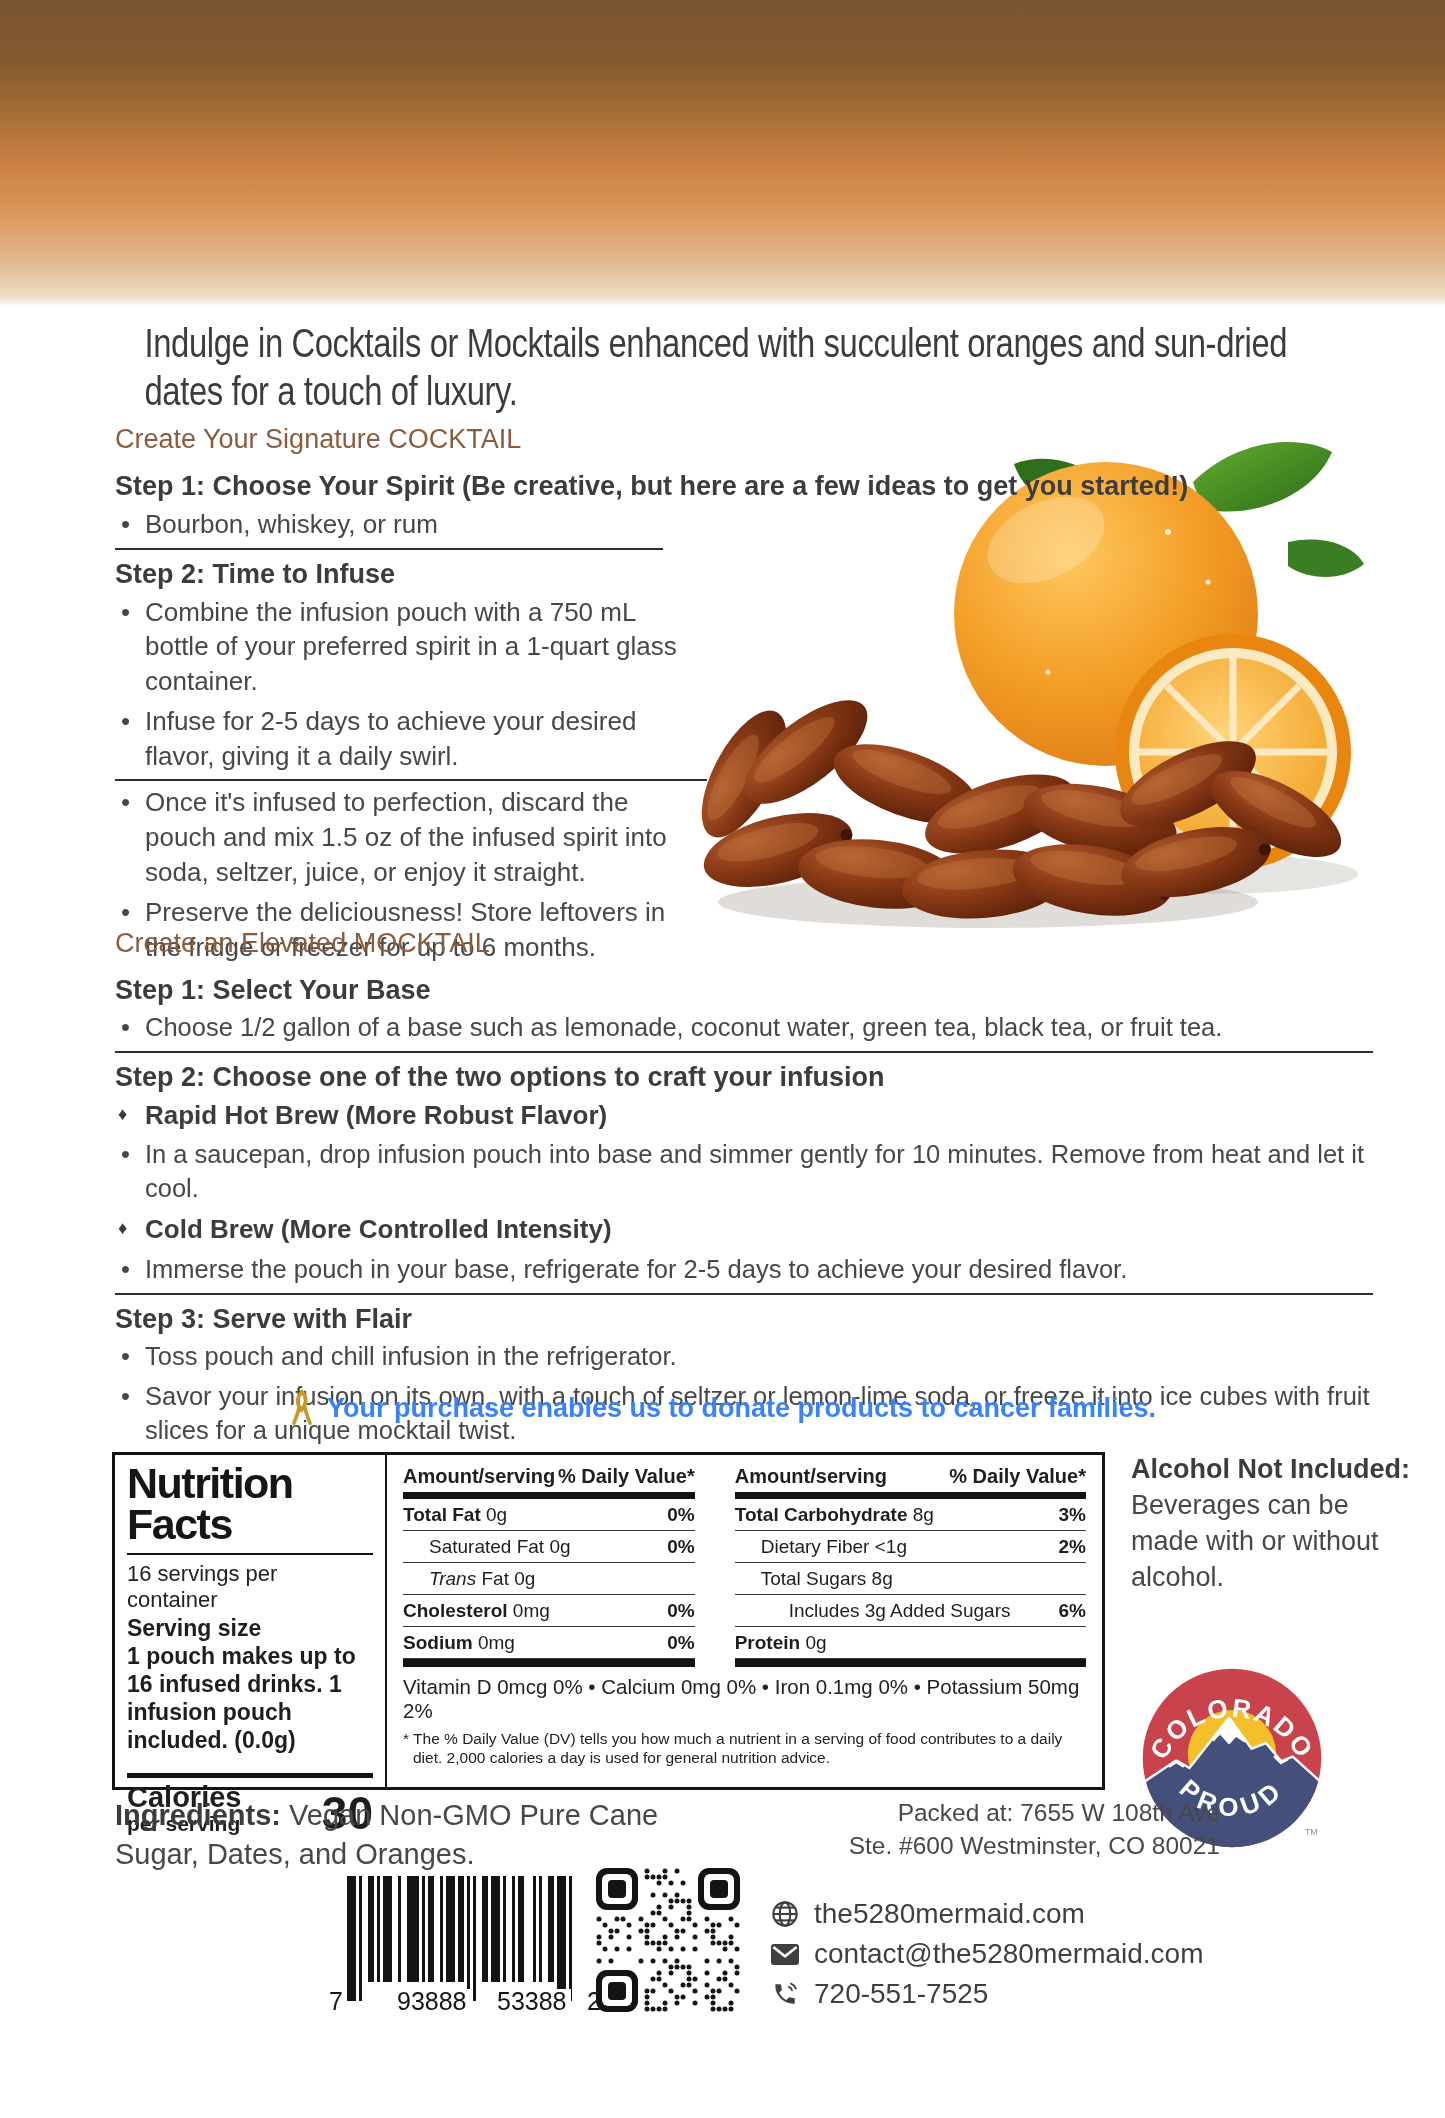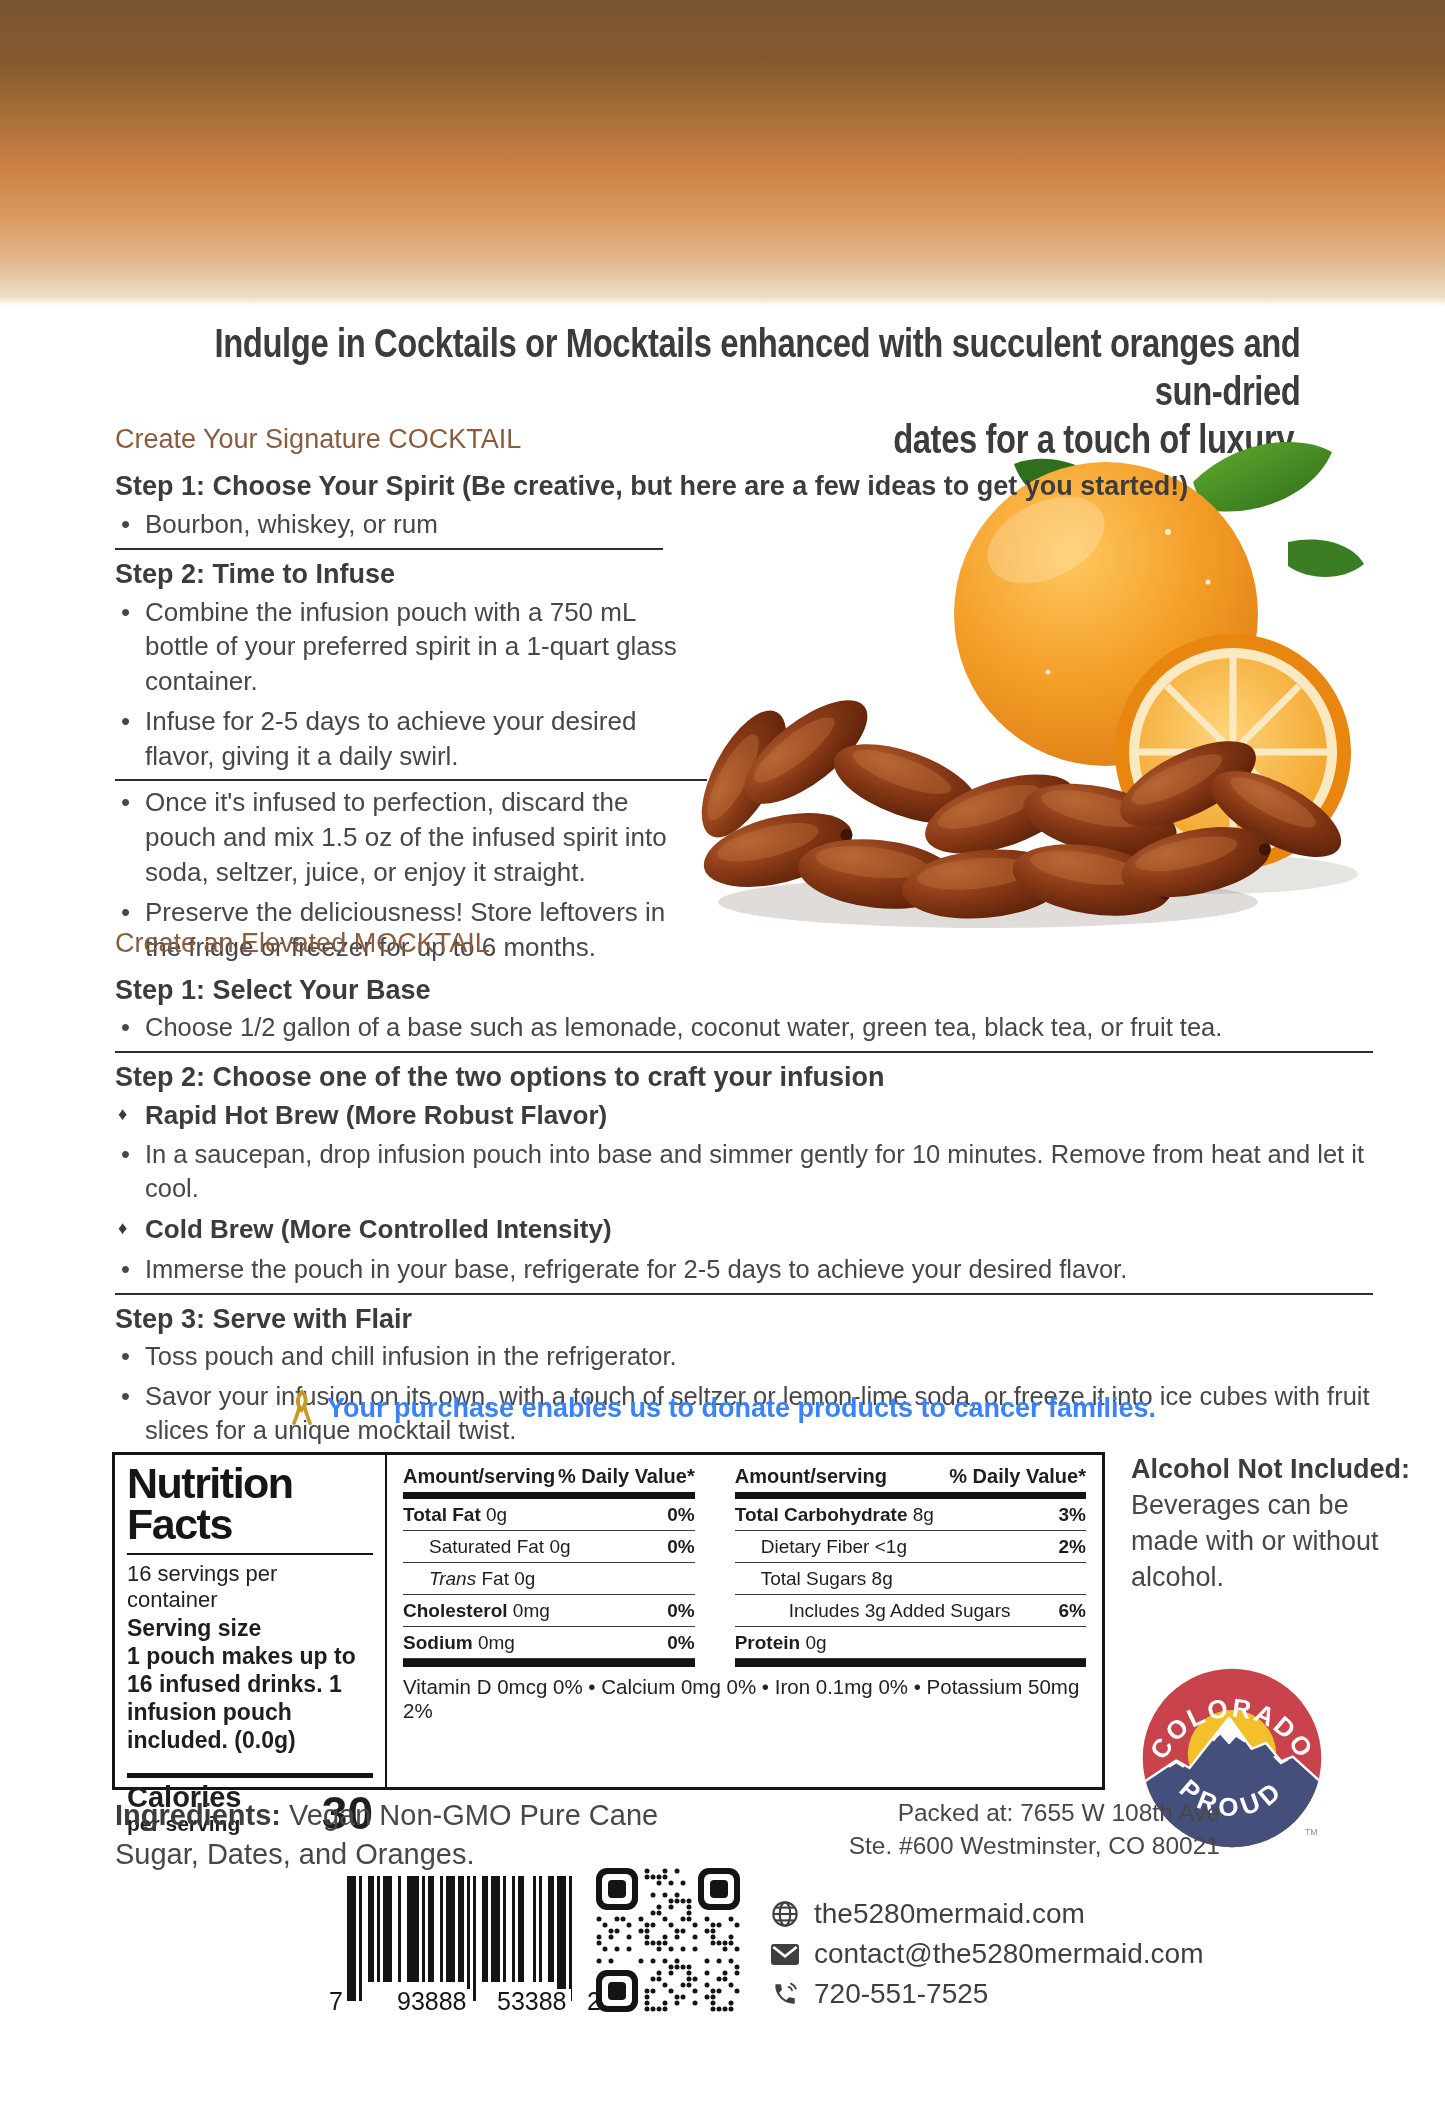--- a/index.html
+++ b/index.html
@@ -4,22 +4,22 @@
 <style>
   html,body{margin:0;padding:0;background:#ffffff;}
   .page{position:relative;width:1445px;height:2118px;background:#fff;overflow:hidden;
         font-family:"Liberation Sans","DejaVu Sans",sans-serif;color:#474747;}
 
   
   .top-gradient{position:absolute;left:0;top:0;width:1445px;height:306px;
     background:linear-gradient(180deg,#7a5533 0%,#85592f 20%,#a86e38 38%,#cd8244 55%,#d9975c 70%,#e0b88d 85%,#efddc4 97%,#ffffff 100%);}
 
   
-  .headline{position:absolute;left:0;top:320px;width:1445px;text-align:right;
-    font-weight:bold;color:#3c3c3c;font-size:41px;line-height:1.17;}
+  .headline{position:absolute;left:0;top:320px;width:1445px;text-align:left;
+    font-weight:normal;color:#3c3c3c;font-size:41px;line-height:1.17;}
   .headline .hl{display:block;transform:scaleX(.8);transform-origin:50% 50%;letter-spacing:-.5px;}
 
   
   .sec{position:absolute;left:115px;}
   .sec-cocktail{top:424px;width:1120px;}
   .sec-mocktail{top:928px;width:1262px;}
   h2.brown{margin:0 0 16px 0;font-size:27px;font-weight:normal;color:#8a5c3e;}
   .step-title{margin:9px 0 5px 0;font-size:27px;font-weight:bold;color:#3c3c3c;}
   .b,.d{position:relative;margin:4px 0 6px 0;padding-left:30px;font-size:26px;line-height:1.33;color:#474747;}
   .b::before{content:"•";position:absolute;left:6px;top:0;}
@@ -325,20 +325,21 @@
             <span class="dv">6%</span>
           </div>
           <div class="nf-row">
             <span class="rn"><span class="bold">Protein</span> <span>0g</span></span>
             <span class="dv"></span>
           </div>
           <div class="nf-endbar"></div>
         </div>
       </div>
       <div class="nf-micros">Vitamin D 0mcg 0% • Calcium 0mg 0% • Iron 0.1mg 0% • Potassium 50mg 2%</div>
+      <div class="nf-foot">* The % Daily Value (DV) tells you how much a nutrient in a serving of food contributes to a daily diet. 2,000 calories a day is used for general nutrition advice.</div>
     </div>
   </div>
 
   <div class="alcohol">
     <span class="t">Alcohol Not Included:</span>
     <span>Beverages can be made with or without alcohol.</span>
   </div>
 
   <svg class="coproud" viewBox="0 0 200 200" aria-hidden="true">
     <defs>

